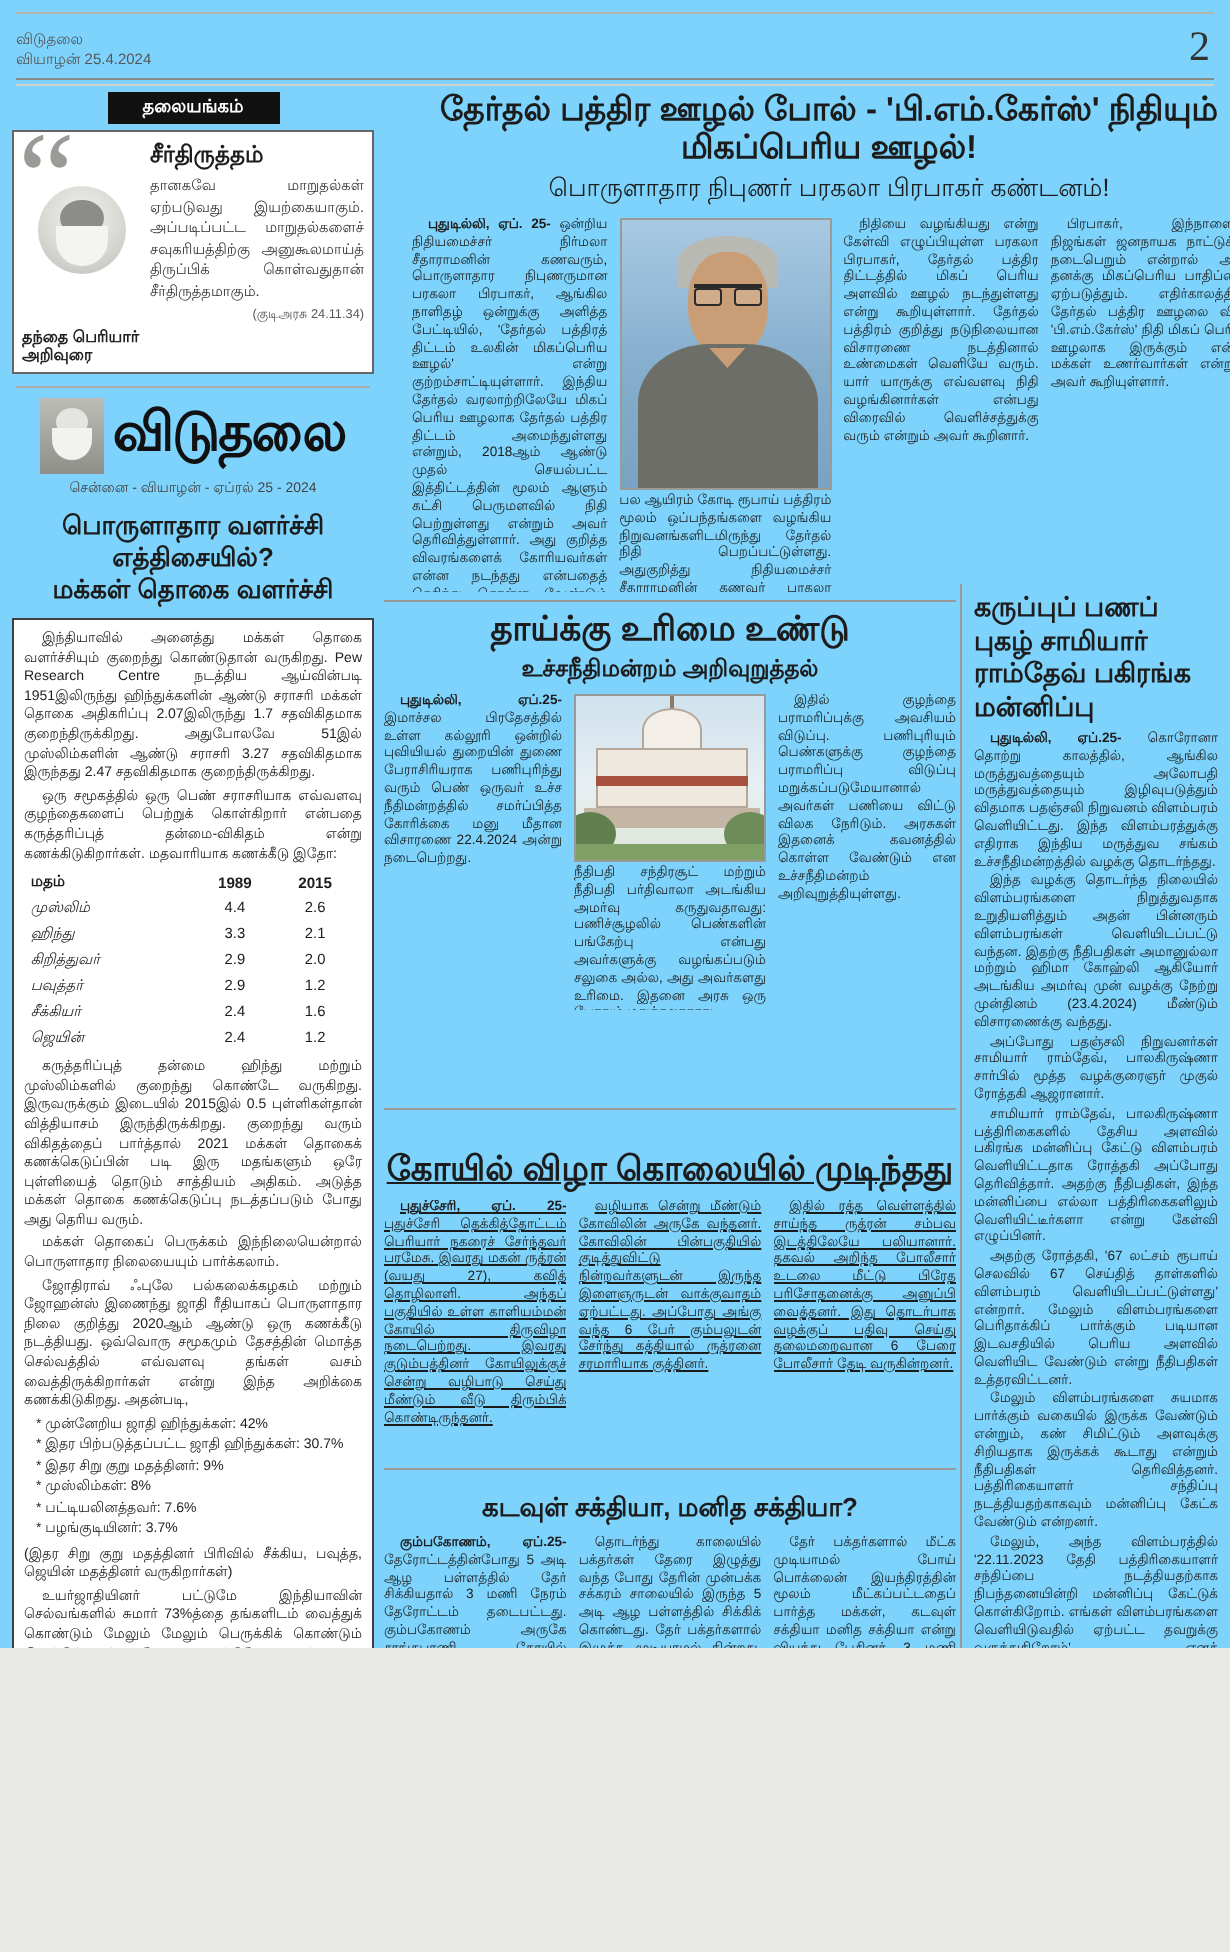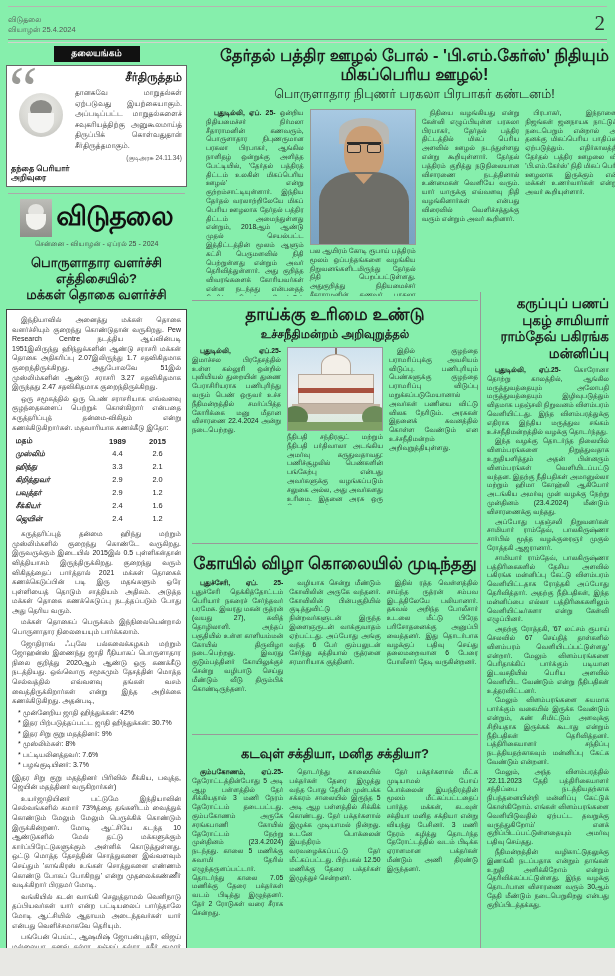--- a/index.html
+++ b/index.html
@@ -1,20 +1,20 @@
 <!DOCTYPE html>
 <html><head>
 <meta charset="utf-8">
 <style>
   * { margin:0; padding:0; box-sizing:border-box; }
   html,body { background:#e8e8e4; }
   body { font-family:"Liberation Sans", sans-serif; }
   .page {
-    position:relative; width:615px; height:948px; margin:0 auto;
-    background:#86efac; color:#1c1c1c; overflow:hidden;
+    position:relative; width:615px; height:824px; margin:0 auto;
+    background:#7dd3fc; color:#1c1c1c; overflow:hidden;
   }
   
   .hdr {
     position:absolute; top:6px; left:8px; right:8px; height:34px;
     border-top:1px solid #b5b5b0; border-bottom:1px solid #8a8a85;
     display:flex; justify-content:space-between; align-items:center;
   }
   .hdr-left { font-size:7.5px; color:#555; line-height:10px; padding-top:3px; }
   .hdr-page { font-family:"Liberation Serif", serif; font-size:21px; color:#333; padding-right:2px; }
   .hdr-rule2 { position:absolute; top:42px; left:8px; right:8px; border-top:1px solid #d2d2cc; }
@@ -26,38 +26,38 @@
   .quote-box { border:1px solid #666; margin-top:3px; padding:5px 4px 4px; height:122px; display:flex; gap:4px; background:#fff; }
   .qb-left { width:60px; position:relative; flex:none; }
   .q-glyph { position:absolute; top:-14px; left:-2px; font-size:64px; color:#9a9a96;
              font-family:"Liberation Serif", serif; line-height:1; }
   .periyar-circle { position:absolute; top:22px; left:8px; width:44px; height:44px; border-radius:50%;
              background:radial-gradient(circle at 50% 35%, #efefec 0%, #d9d9d4 55%, #bdbdb8 100%); overflow:hidden; }
   .periyar-head { position:absolute; left:11px; top:7px; width:22px; height:18px; border-radius:50%; background:#8c8c88; }
   .periyar-beard { position:absolute; left:9px; top:20px; width:26px; height:20px; border-radius:0 0 13px 13px; background:#f4f4f2; }
   .qb-caption { position:absolute; bottom:0; left:0; width:62px; font-weight:bold; font-size:8px; line-height:9px; color:#222; }
   .qb-right { flex:1; overflow:hidden; }
-  .qb-title { text-align:right; font-weight:bold; font-size:11.5px; margin-bottom:3px; }
+  .qb-title { text-align:left; font-weight:bold; font-size:11.5px; margin-bottom:3px; }
   .qb-text { font-size:7.4px; line-height:10.5px; text-align:justify; font-weight:normal; color:#333; }
   .qb-attr { font-size:6.4px; text-align:right; color:#555; margin-top:3px; }
   .ed-divider { border-top:1px solid #aaa; margin:6px 2px 0; }
   .masthead { display:flex; align-items:center; justify-content:center; gap:4px; margin-top:5px; }
   .masthead-photo { width:32px; height:38px; flex:none; background:linear-gradient(180deg,#bdbdb8,#8f8f8a);
                     position:relative; overflow:hidden; }
   .mh-face { position:absolute; left:8px; top:5px; width:16px; height:14px; border-radius:50%; background:#e4e4e0; }
   .mh-beard { position:absolute; left:6px; top:15px; width:20px; height:16px; border-radius:0 0 10px 10px; background:#f2f2ee; }
   .masthead-title { font-weight:bold; font-size:27px; letter-spacing:-1px; color:#111; }
   .mast-dateline { text-align:center; font-size:7px; color:#444; margin-top:3px; }
   .ed-headline { text-align:center; font-weight:bold; font-size:13px; line-height:16px; margin-top:6px; }
   .ed-body { border:1px solid #404040; margin-top:6px; padding:5px 5px; height:668px; overflow:hidden; background:#fff; }
   .ed-body p { font-size:7px; line-height:9.6px; text-align:justify; text-indent:9px; margin-bottom:2px; }
   .ed-table { width:96%; margin:3px auto 4px; border-collapse:collapse; }
   .ed-table th { font-size:7.6px; text-align:left; font-weight:bold; padding:1px 0; }
   .ed-table td { font-size:7.4px; padding:1.5px 0; }
-  .ed-table td:first-child { font-weight:bold; font-style:italic; }
+  .ed-table td:first-child { font-weight:normal; font-style:italic; }
   .ed-table th:nth-child(2), .ed-table td:nth-child(2),
   .ed-table th:nth-child(3), .ed-table td:nth-child(3) { text-align:center; }
   .ed-bullets div { font-size:7px; line-height:10.5px; padding-left:6px; }
   .ed-bullets div::before { content:"* "; }
   .ed-note { font-size:7px; line-height:9.5px; text-align:justify; margin:2px 0; }
 
   
   .main { position:absolute; top:46px; left:192px; width:417px; height:924px; }
 
   
@@ -94,32 +94,32 @@
   .sc-main { position:absolute; left:10px; top:26px; width:76px; height:30px; background:#efe8de; border:1px solid #b5a79a; }
   .sc-band { position:absolute; left:10px; top:40px; width:76px; height:5px; background:#a8513f; }
   .sc-steps { position:absolute; left:4px; top:56px; width:88px; height:10px; background:#c4b5a5; }
   .sc-tree1,.sc-tree2 { position:absolute; bottom:2px; width:26px; height:22px; border-radius:50%; background:#5f7f4e; }
   .sc-tree1 { left:-6px; } .sc-tree2 { right:-6px; background:#6d8c5a; }
   .sc-lawn { position:absolute; bottom:0; left:0; right:0; height:8px; background:#7fa065; }
   .colmid { width:96px; flex:none; overflow:hidden; }
   .colmid p { font-size:6.8px; line-height:8.8px; text-align:justify; margin-top:2px; }
 
   
-  .temple { position:absolute; top:497px; left:0; width:286px; height:194px; border-top:1px solid #999; padding-top:10px; overflow:hidden; }
+  .temple { position:absolute; top:508px; left:0; width:286px; height:194px; border-top:1px solid #999; padding-top:20px; overflow:hidden;text-decoration:underline; }
   .temple .cols3 { height:150px; }
   
   .chariot { position:absolute; top:688px; left:0; width:286px; height:236px; border-top:1px solid #999; padding-top:11px; overflow:hidden; }
   .kicker { text-align:center; font-weight:bold; font-size:13px; }
   .chariot-headline { text-align:center; font-weight:bold; font-size:14.5px; line-height:17px; margin-top:2px; }
   .chariot .cols3 { height:160px; }
 
   
   .ramdev { position:absolute; top:246px; left:288px; width:129px; height:678px;
     border-left:1px solid #999; padding:4px 0 0 6px; overflow:hidden; }
-  .ramdev-headline { text-align:right; font-weight:bold; font-size:13.5px; line-height:16.5px; margin-bottom:4px; }
+  .ramdev-headline { text-align:left; font-weight:bold; font-size:13.5px; line-height:16.5px; margin-bottom:4px; }
   .ramdev p { font-size:6.8px; line-height:8.8px; text-align:justify; text-indent:8px; margin-bottom:1px; }
 </style>
 </head>
 <body>
 
 <div class="page">
 
   <div class="hdr">
     <div class="hdr-left">
       <div>விடுதலை</div>

